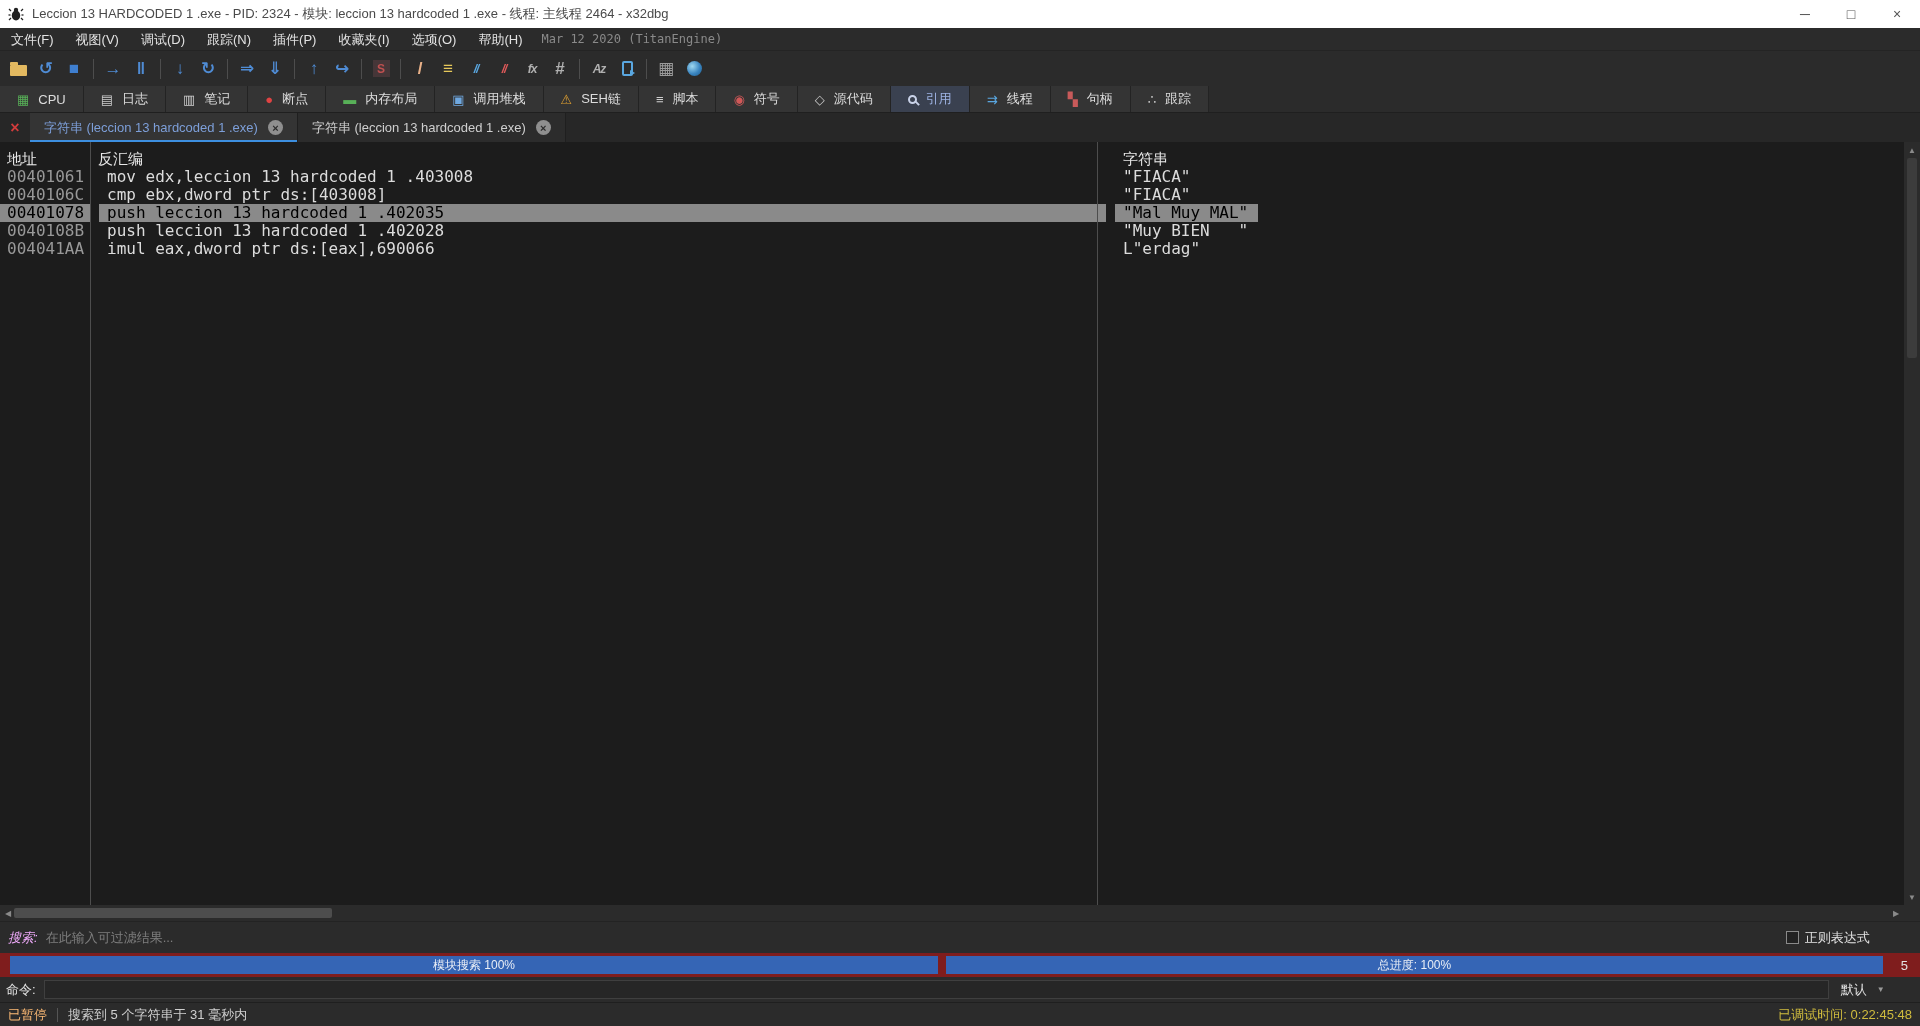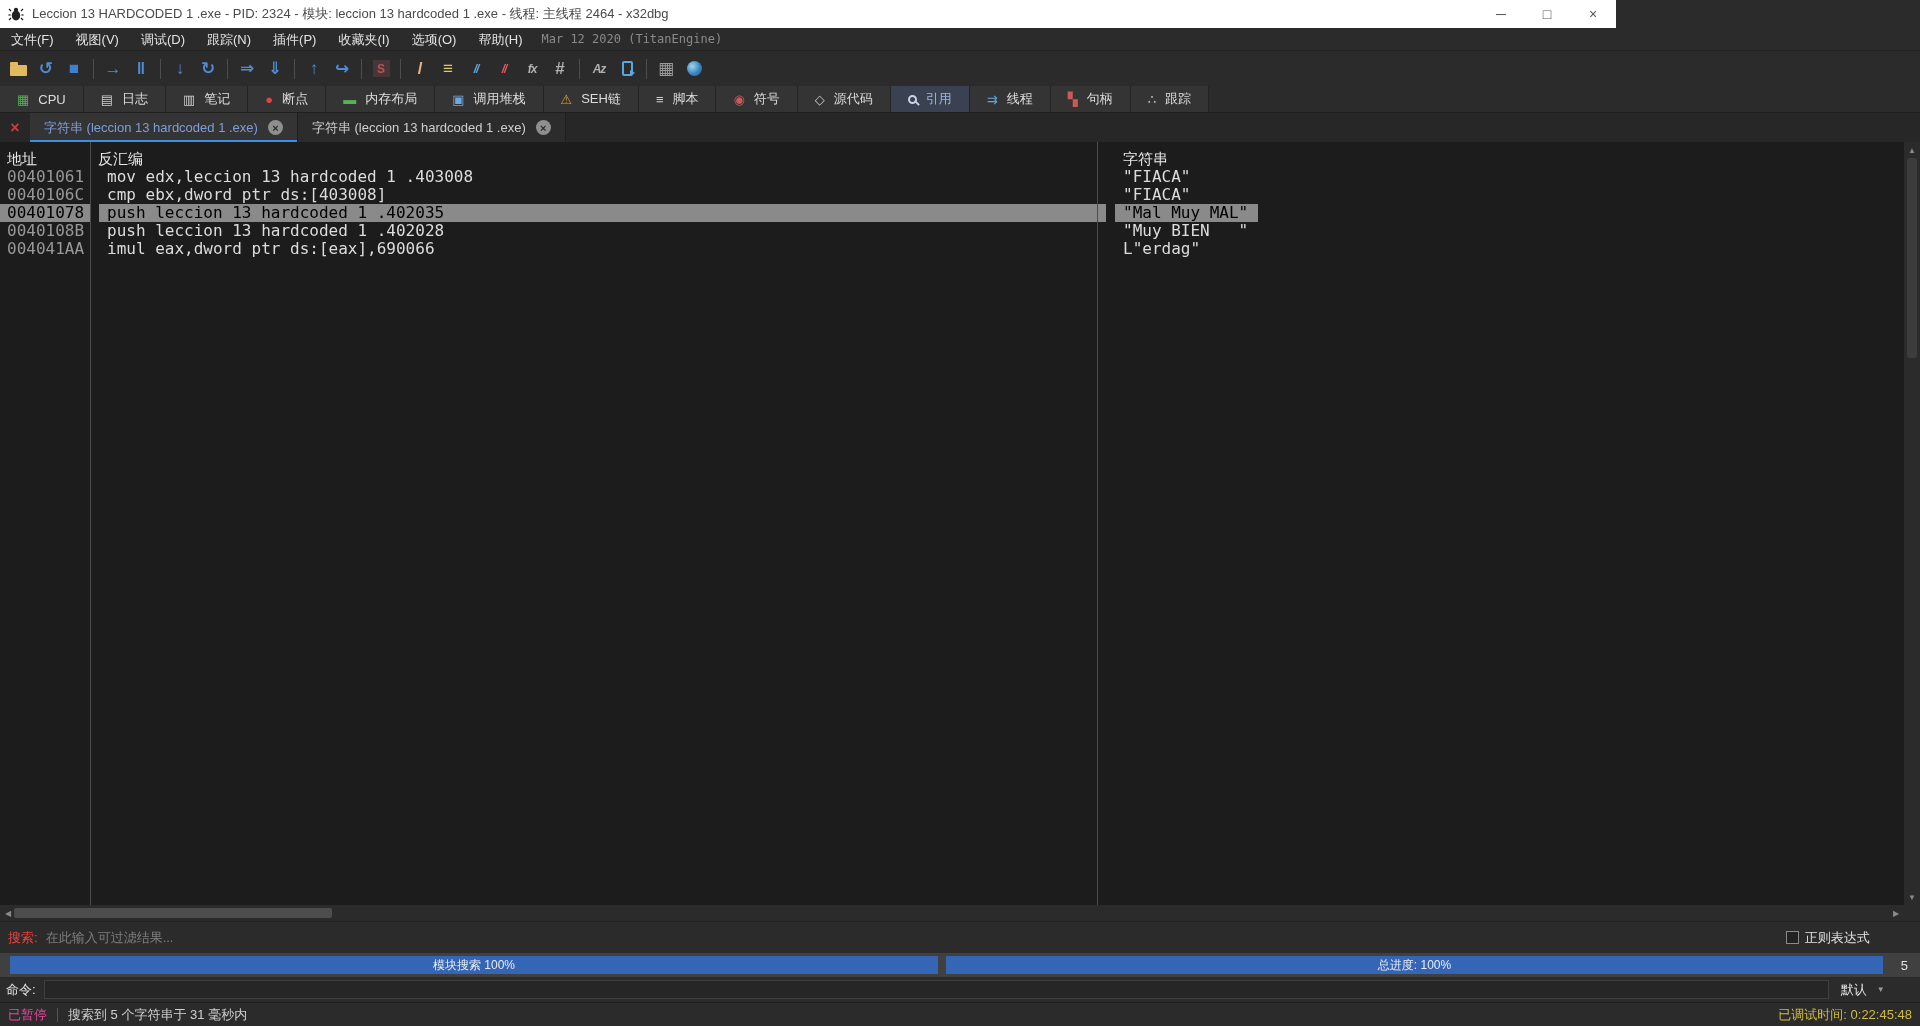--- a/index.html
+++ b/index.html
@@ -1,20 +1,20 @@
 <!DOCTYPE html>
 <html><head>
 <meta charset="utf-8">
 <style>
   * { margin:0; padding:0; box-sizing:border-box; }
   html,body { width:1920px; height:1026px; overflow:hidden; background:#2b2b2b;
               font-family:"Liberation Sans","DejaVu Sans",sans-serif; }
 
   
-  #titlebar { position:absolute; top:0; left:0; width:1616px; height:28px; background:#ffffff;
+  #titlebar { position:absolute; top:0; left:0; width:1920px; height:28px; background:#ffffff;
               display:flex; align-items:center; }
   #app-icon { margin-left:8px; display:flex; align-items:center; }
   #window-title { margin-left:8px; font-size:13px; color:#4a4a4a; white-space:nowrap; }
   #win-controls { margin-left:auto; display:flex; height:100%; }
   .win-btn { width:46px; height:100%; display:flex; align-items:center; justify-content:center;
              color:#555; font-size:14px; }
 
   
   #menubar { position:absolute; top:28px; left:0; width:1920px; height:23px; background:#2b2b2b;
              display:flex; align-items:center; border-bottom:1px solid #242424; }
@@ -83,50 +83,50 @@
   #hscroll { position:absolute; top:905px; left:0; width:1904px; height:16px; background:#2b2b2b; }
   .sb-arrow { position:absolute; color:#8a8a8a; font-size:8px; width:16px; height:16px;
               display:flex; align-items:center; justify-content:center; }
   #hthumb { position:absolute; left:14px; top:3px; width:318px; height:10px; background:#4d4d4d; border-radius:2px; }
   #vthumb { position:absolute; top:16px; left:3px; width:10px; height:200px; background:#3c3c3c; border-radius:2px; }
   #sb-corner { position:absolute; top:905px; left:1904px; width:16px; height:16px; background:#2b2b2b; }
 
   
   #searchrow { position:absolute; top:921px; left:0; width:1920px; height:32px; background:#2b2b2b;
                display:flex; align-items:center; border-top:1px solid #232323; }
-  #search-label { margin-left:8px; font-size:13px; color:#ef4444; }
+  #search-label { margin-left:8px; font-size:13px; color:#f0abfc;font-style:italic; }
   #search-input { flex:0 0 1740px; margin-left:8px; background:transparent; border:none; outline:none;
                   color:#d8d8d8; font-size:13px; }
   #search-input::placeholder { color:#7d7d7d; }
   #regex-box { width:13px; height:13px; border:1px solid #8a8a8a; background:#222; margin-right:6px; }
   #regex-label { font-size:13px; color:#e2e2e2; margin-right:10px; white-space:nowrap; }
 
   
-  #progressrow { position:absolute; top:953px; left:0; width:1920px; height:24px; background:#404040;
+  #progressrow { position:absolute; top:953px; left:0; width:1920px; height:24px; background:#7f1d1d;
                  display:flex; align-items:center;justify-content:center; }
   .pbar { height:18px; background:#3565b5; display:flex; align-items:center; justify-content:center;
           color:#e8edf5; font-size:12px; }
   #pbar-module { width:928px; margin-left:10px; }
   #pbar-total { width:937px; margin-left:8px; }
   #result-count { margin-left:auto; margin-right:12px; color:#e2e2e2; font-size:13px; }
 
   
   #commandrow { position:absolute; top:977px; left:0; width:1920px; height:25px; background:#2b2b2b;
                 display:flex; align-items:center; }
   #command-label { margin-left:6px; font-size:13px; color:#e2e2e2; }
   #command-input { width:1785px; height:19px; margin-left:8px; background:#262626;
                    border:1px solid #3f3f3f; color:#d8d8d8; font-family:"DejaVu Sans Mono",monospace;
                    font-size:13px; padding:0 4px; outline:none; }
   #profile-select { margin-left:12px; display:flex; align-items:center; gap:10px; color:#e2e2e2; font-size:13px; }
   #profile-caret { color:#9a9a9a; font-size:8px; }
 
   
   #statusbar { position:absolute; top:1002px; left:0; width:1920px; height:24px; background:#2b2b2b;
                border-top:1px solid #1f1f1f; display:flex; align-items:center; font-size:13px; }
-  #status-state { margin-left:8px; color:#ec4899; }
+  #status-state { margin-left:8px; color:#fdba74; }
   .status-sep { width:1px; height:14px; background:#555; margin:0 10px; }
   #status-message { color:#cfcfcf; }
   #debug-time { margin-left:auto; margin-right:8px; color:#d0bc3e; }
 </style>
 </head>
 <body>
 
 <div id="titlebar">
   <span id="app-icon">
     <svg width="16" height="16" viewBox="0 0 16 16">

